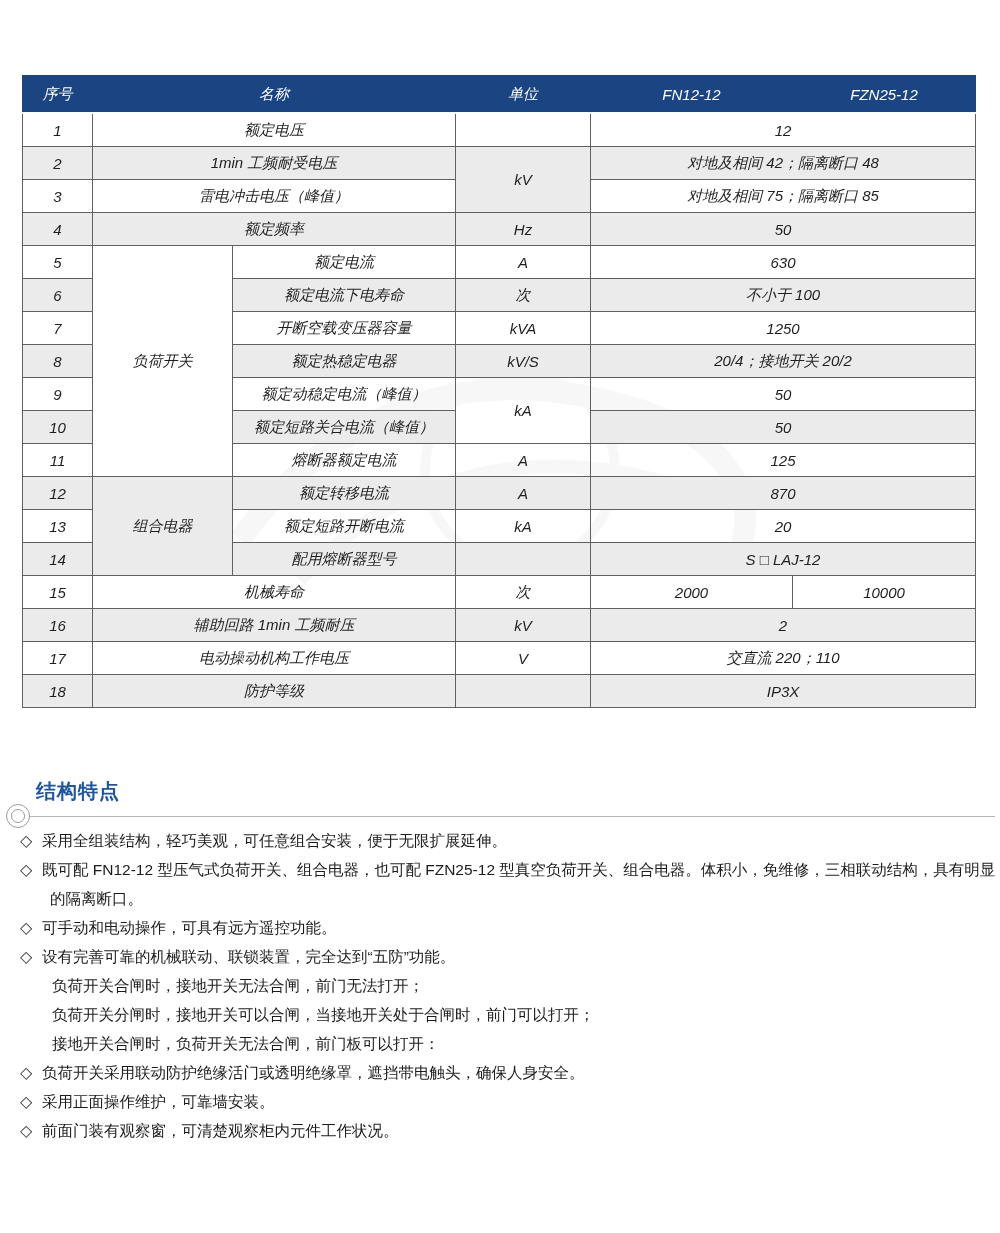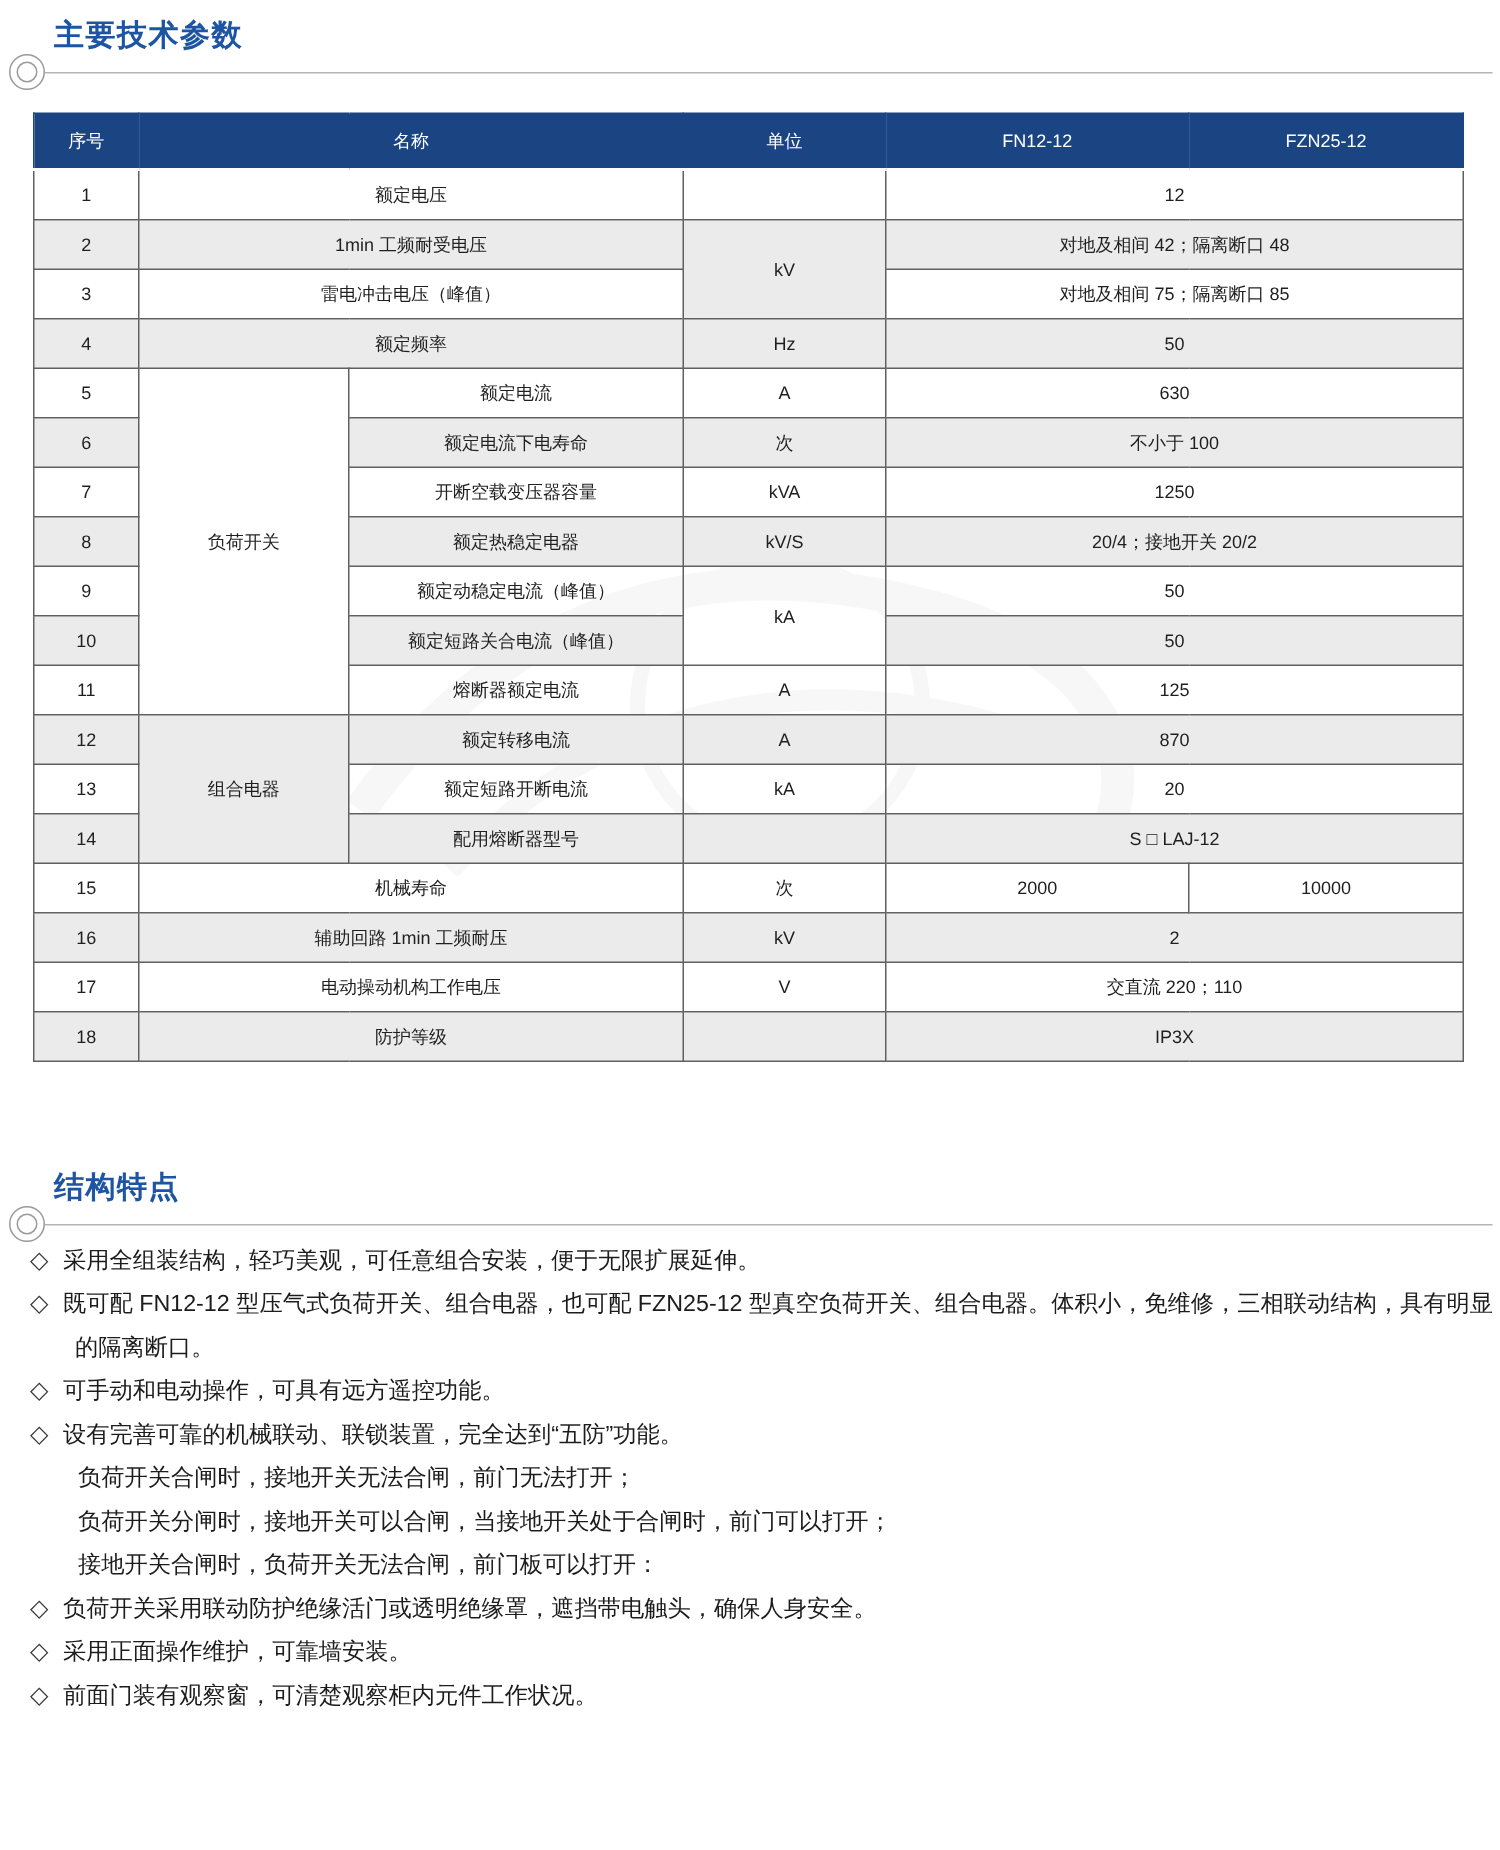--- a/index.html
+++ b/index.html
@@ -18,21 +18,22 @@
   .ring-outer{
     width:22px;height:22px;border:1px solid #9a9a9a;border-radius:50%;
     display:flex;align-items:center;justify-content:center;flex:0 0 auto;background:#fff;
   }
   .ring-inner{width:12px;height:12px;border:1px solid #9a9a9a;border-radius:50%;}
   .rule-line{flex:1 1 auto;height:0;border-top:1px solid #b5b5b5;}
   
   table.tech{
     position:absolute;left:22px;top:75px;width:953px;
     border-collapse:collapse;table-layout:fixed;
-    font-size:12px;
+    font-size:15px;
+    font-style:italic;
   }
   table.tech th{
     background:#1b4483;color:#ffffff;font-weight:normal;
     height:34px;border:1px solid #1b4483;border-left:1px solid rgba(255,255,255,.85);
     border-bottom:2px solid #ffffff;
   }
   table.tech th:first-child{border-left:1px solid #1b4483;}
   table.tech td{
     border:1px solid #606060;text-align:center;vertical-align:middle;
     height:32px;padding:0 4px;background:transparent;
@@ -57,29 +58,20 @@
 <body>
 
 <div class="page">
 
   <svg class="wm" width="560" height="300" viewBox="0 0 560 300">
     <path d="M20,220 C120,80 260,40 420,90 C500,118 540,170 520,230" fill="none" stroke="#8a8a8a" stroke-width="22"></path>
     <path d="M80,260 C180,150 320,120 470,170" fill="none" stroke="#8a8a8a" stroke-width="14"></path>
     <circle cx="300" cy="150" r="95" fill="none" stroke="#8a8a8a" stroke-width="10"></circle>
   </svg>
 
-  <div class="sec-head" style="top:10px;">
-    <div class="sec-title">主要技术参数</div>
-    <div class="sec-rule">
-      <div class="ring-outer">
-          <div class="ring-inner"></div>
-        </div>
-      <div class="rule-line"></div>
-    </div>
-  </div>
 
   <table class="tech">
     <colgroup>
       <col style="width:70px">
         <col style="width:140px">
         <col style="width:223px">
       <col style="width:135px">
         <col style="width:202px">
         <col style="width:183px">
     </colgroup>

